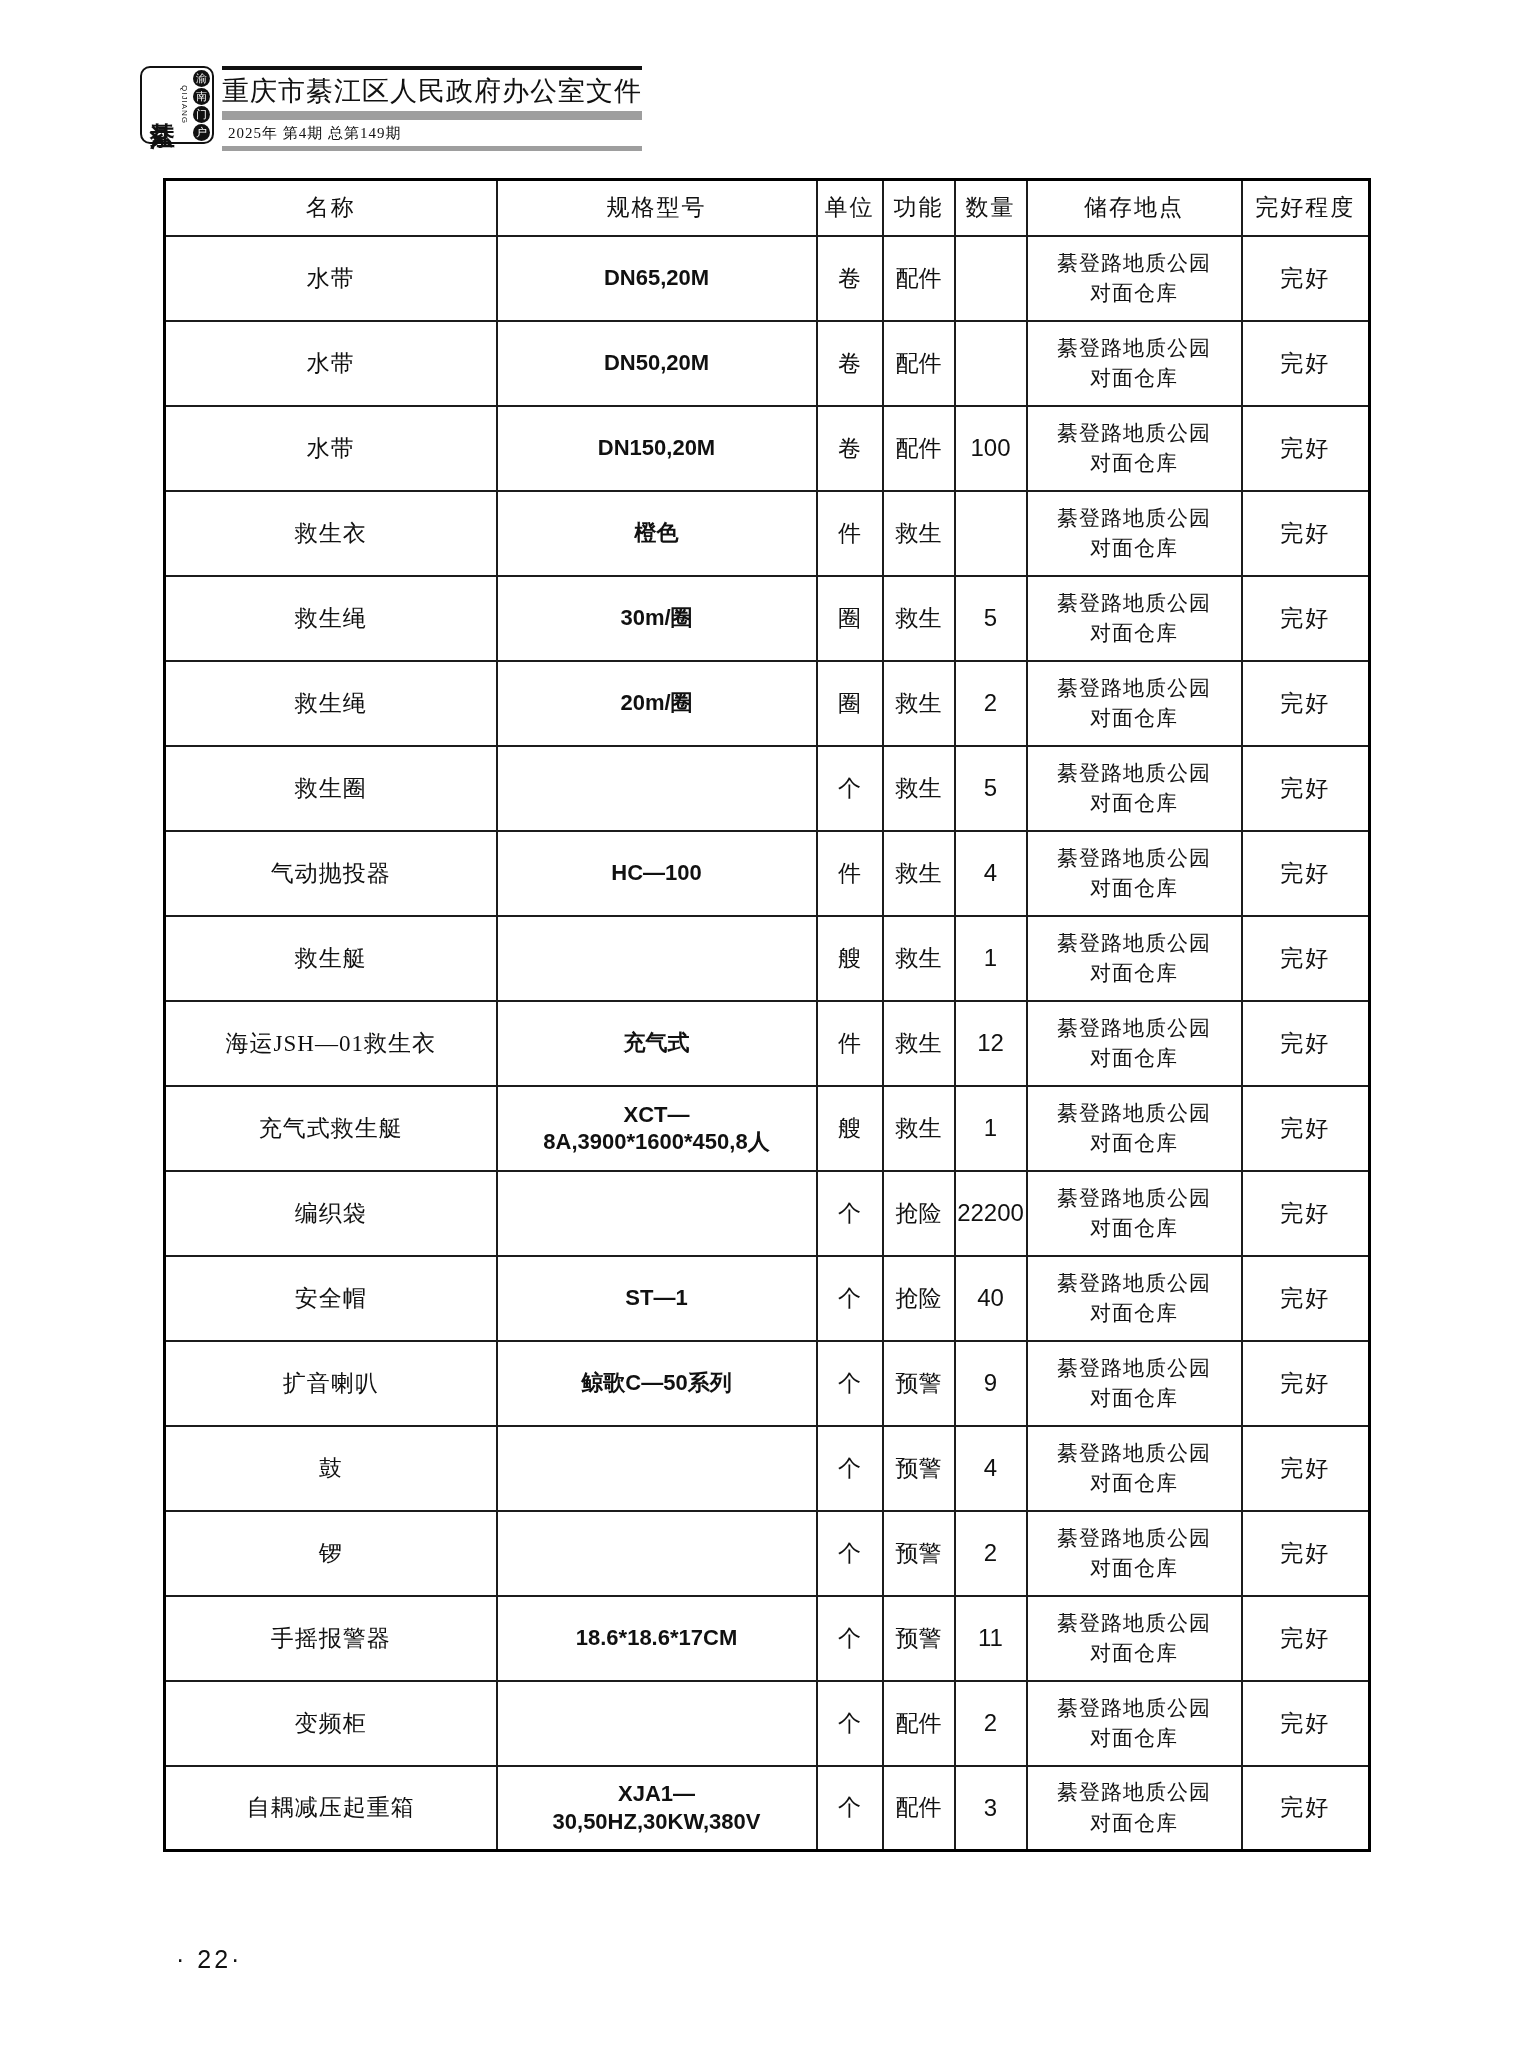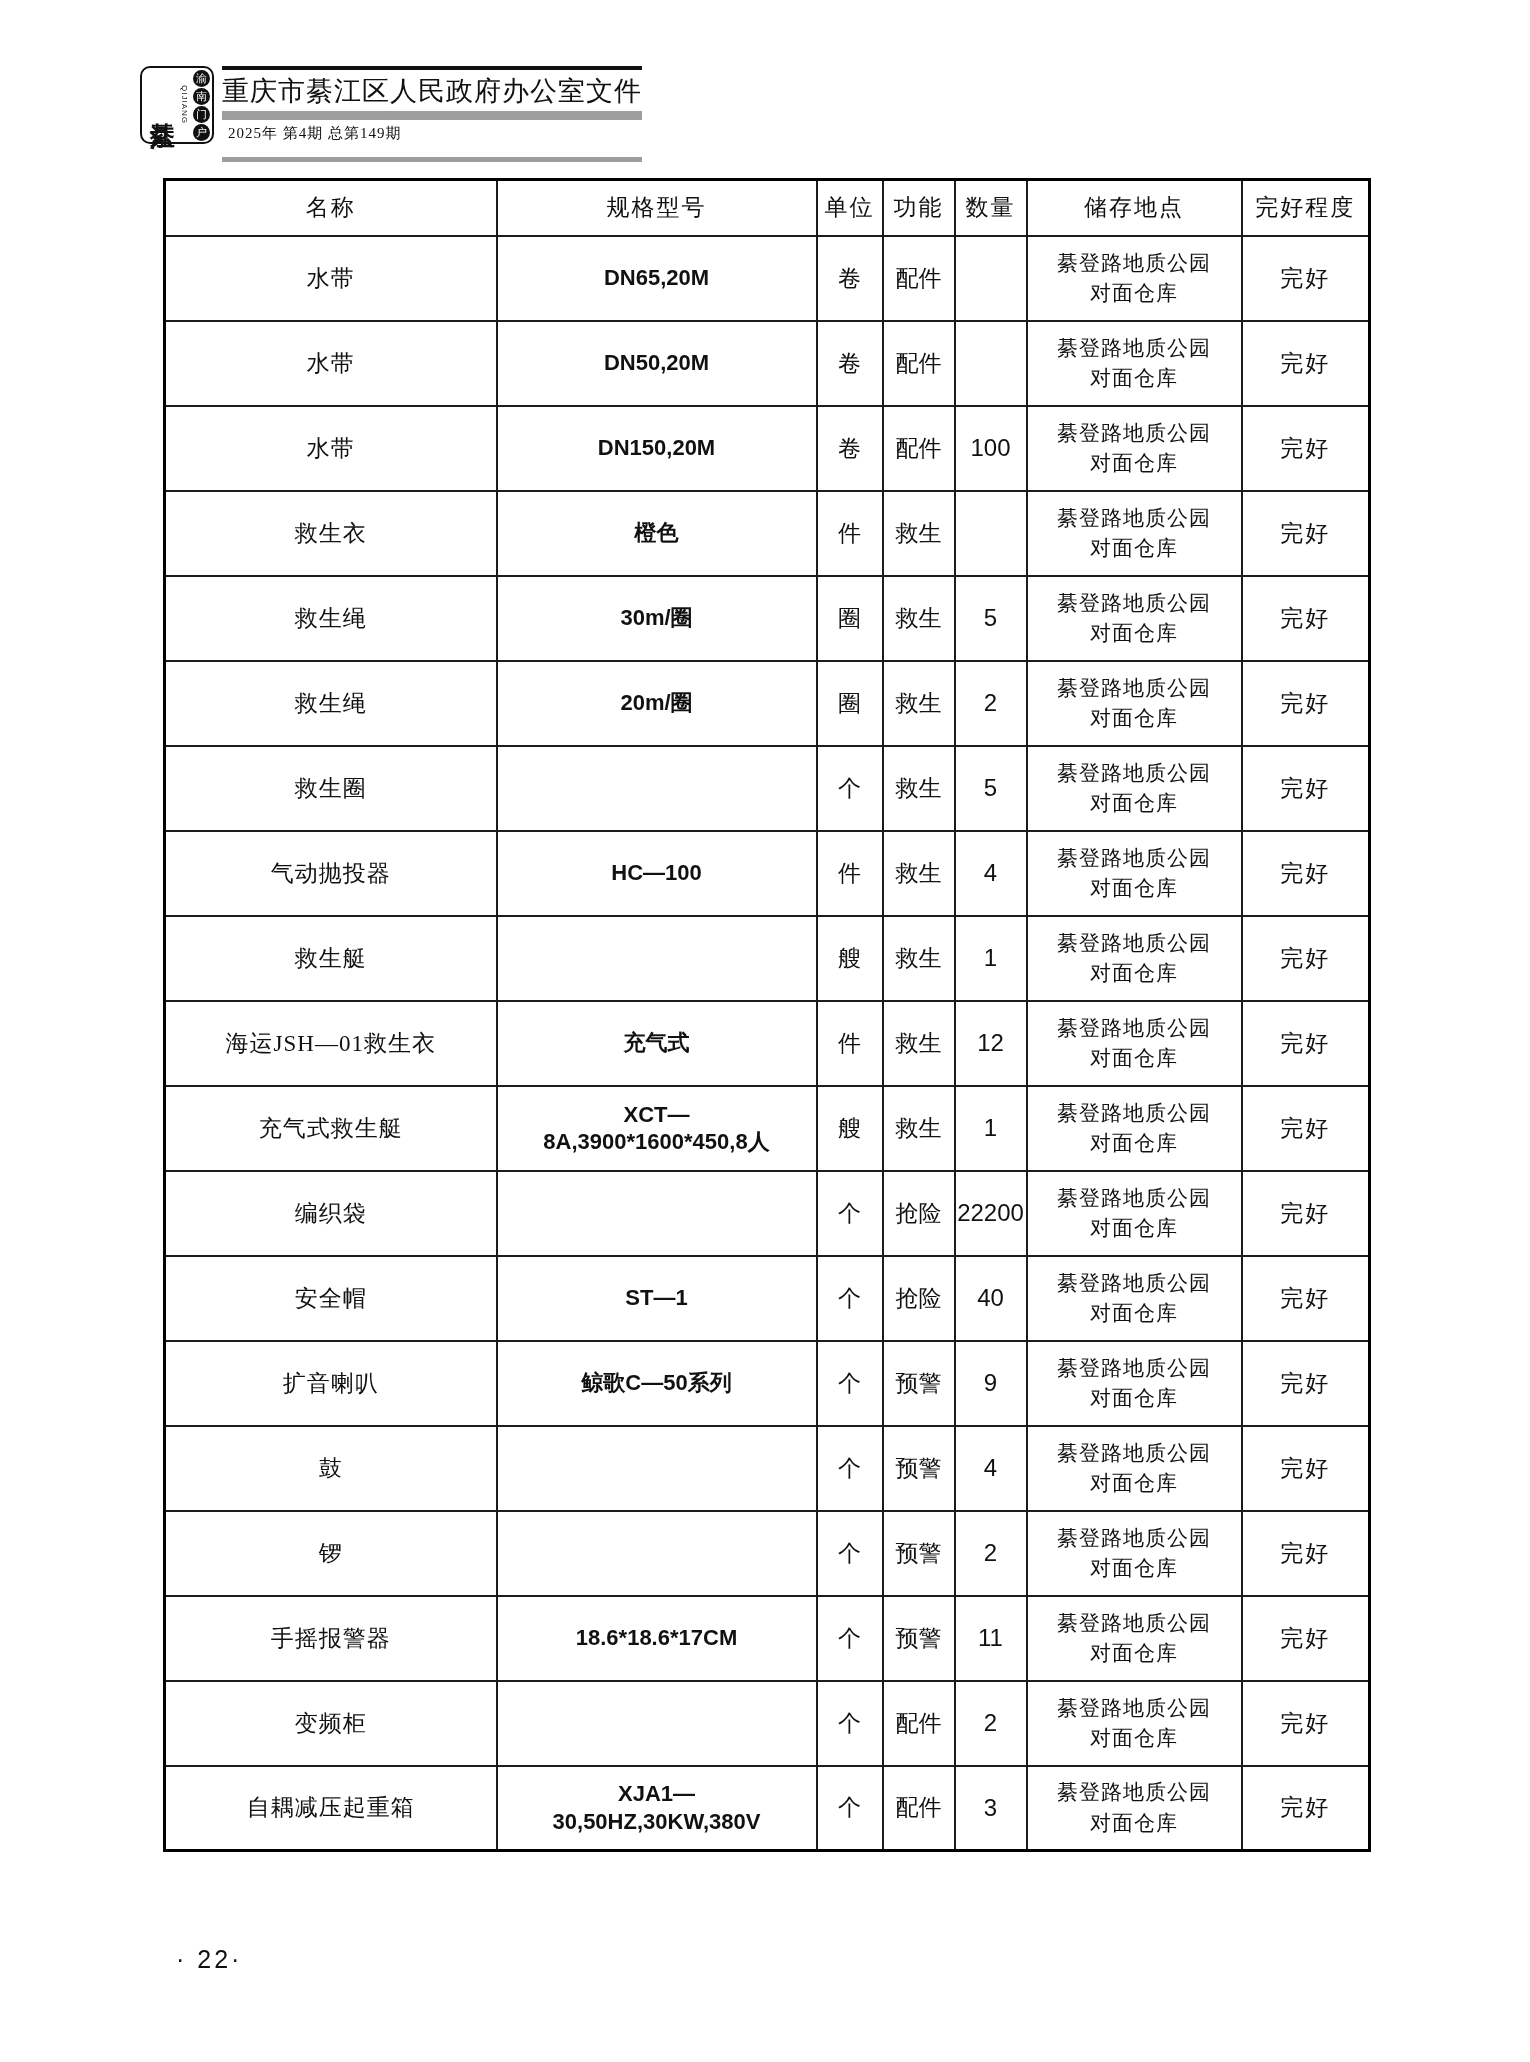--- a/index.html
+++ b/index.html
@@ -79,21 +79,21 @@
     white-space: nowrap;
   }
   .rule-gray {
     height: 9px;
     background: #9e9e9e;
     margin-top: 3px;
   }
   .issue-line {
     font-size: 15px;
     letter-spacing: 1px;
-    padding: 4px 0 14px 6px;
+    padding: 4px 0 3px 6px;
     color: #111;
   }
   .rule-gray2 {
     height: 5px;
     background: #9e9e9e;
   }
 
   
   .inv-table {
     position: absolute;

